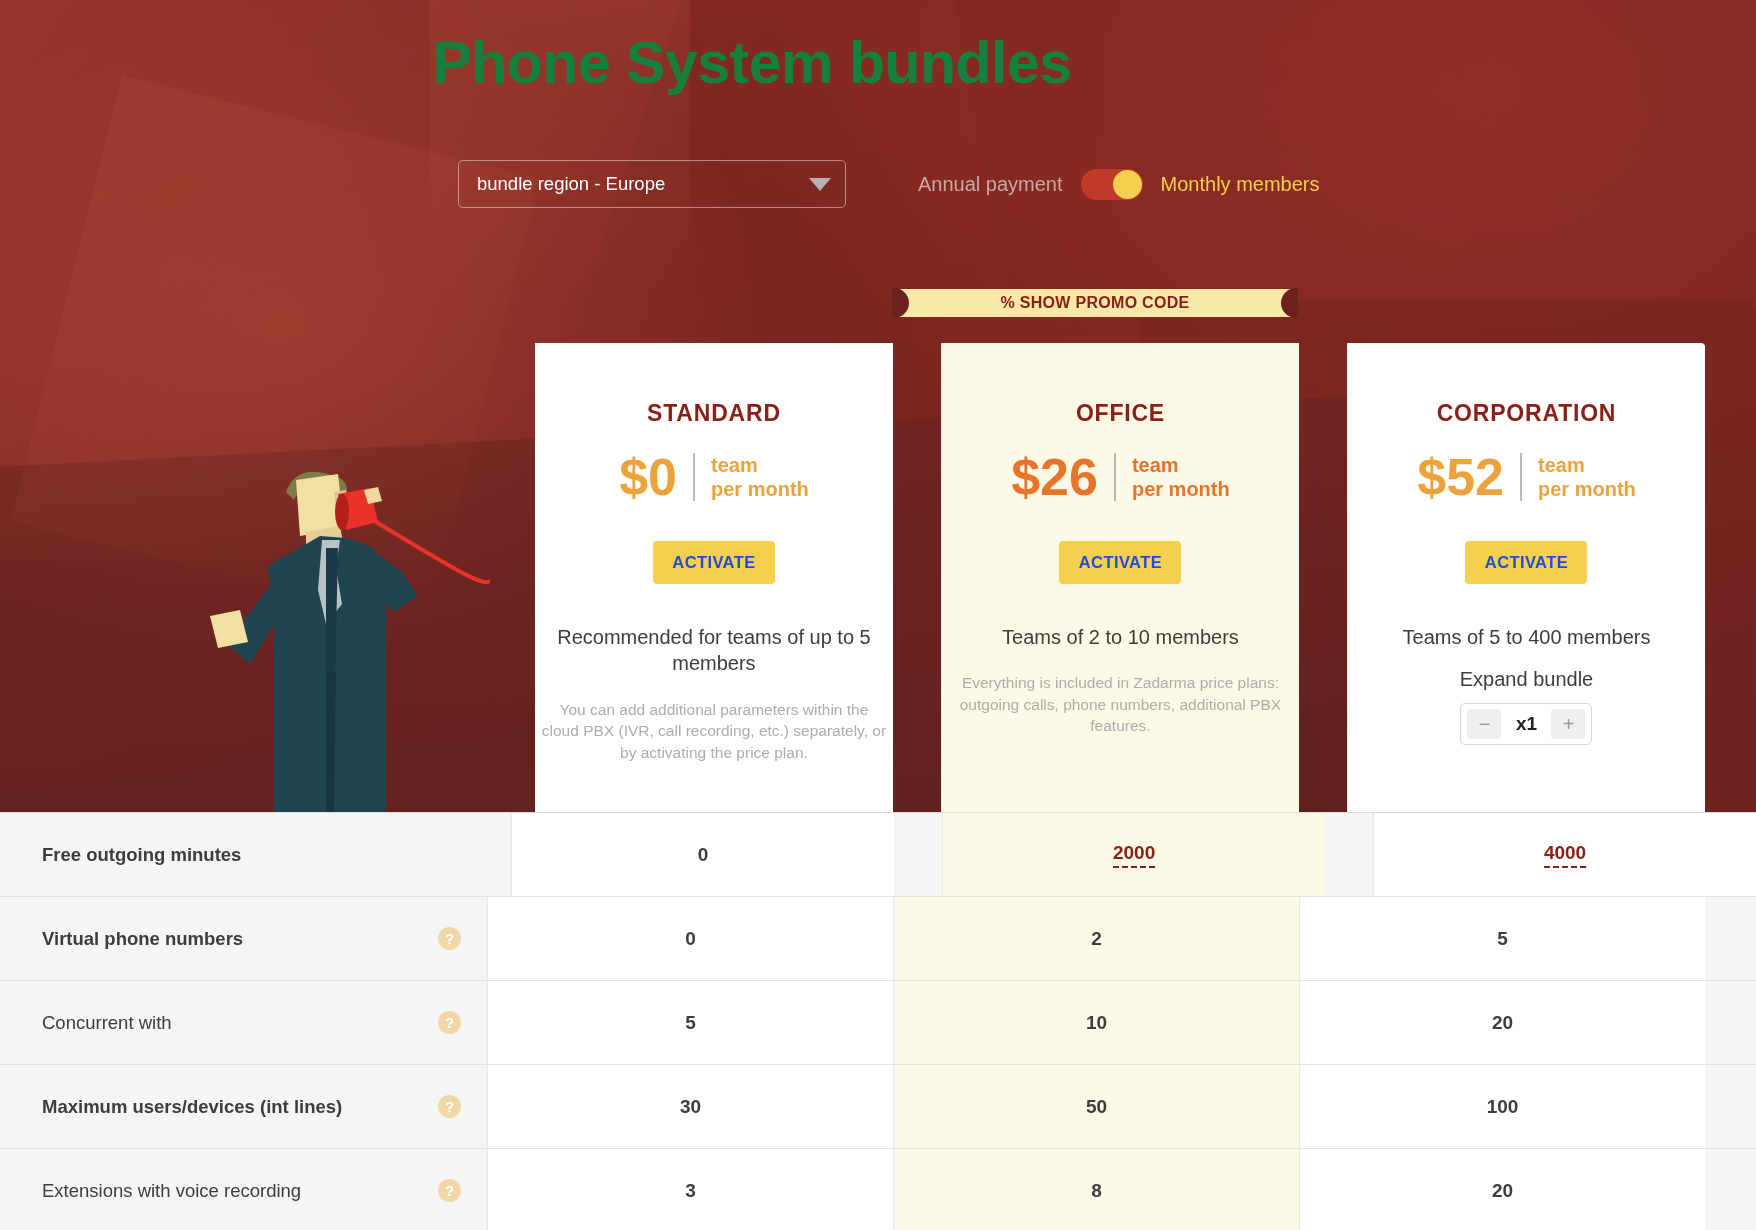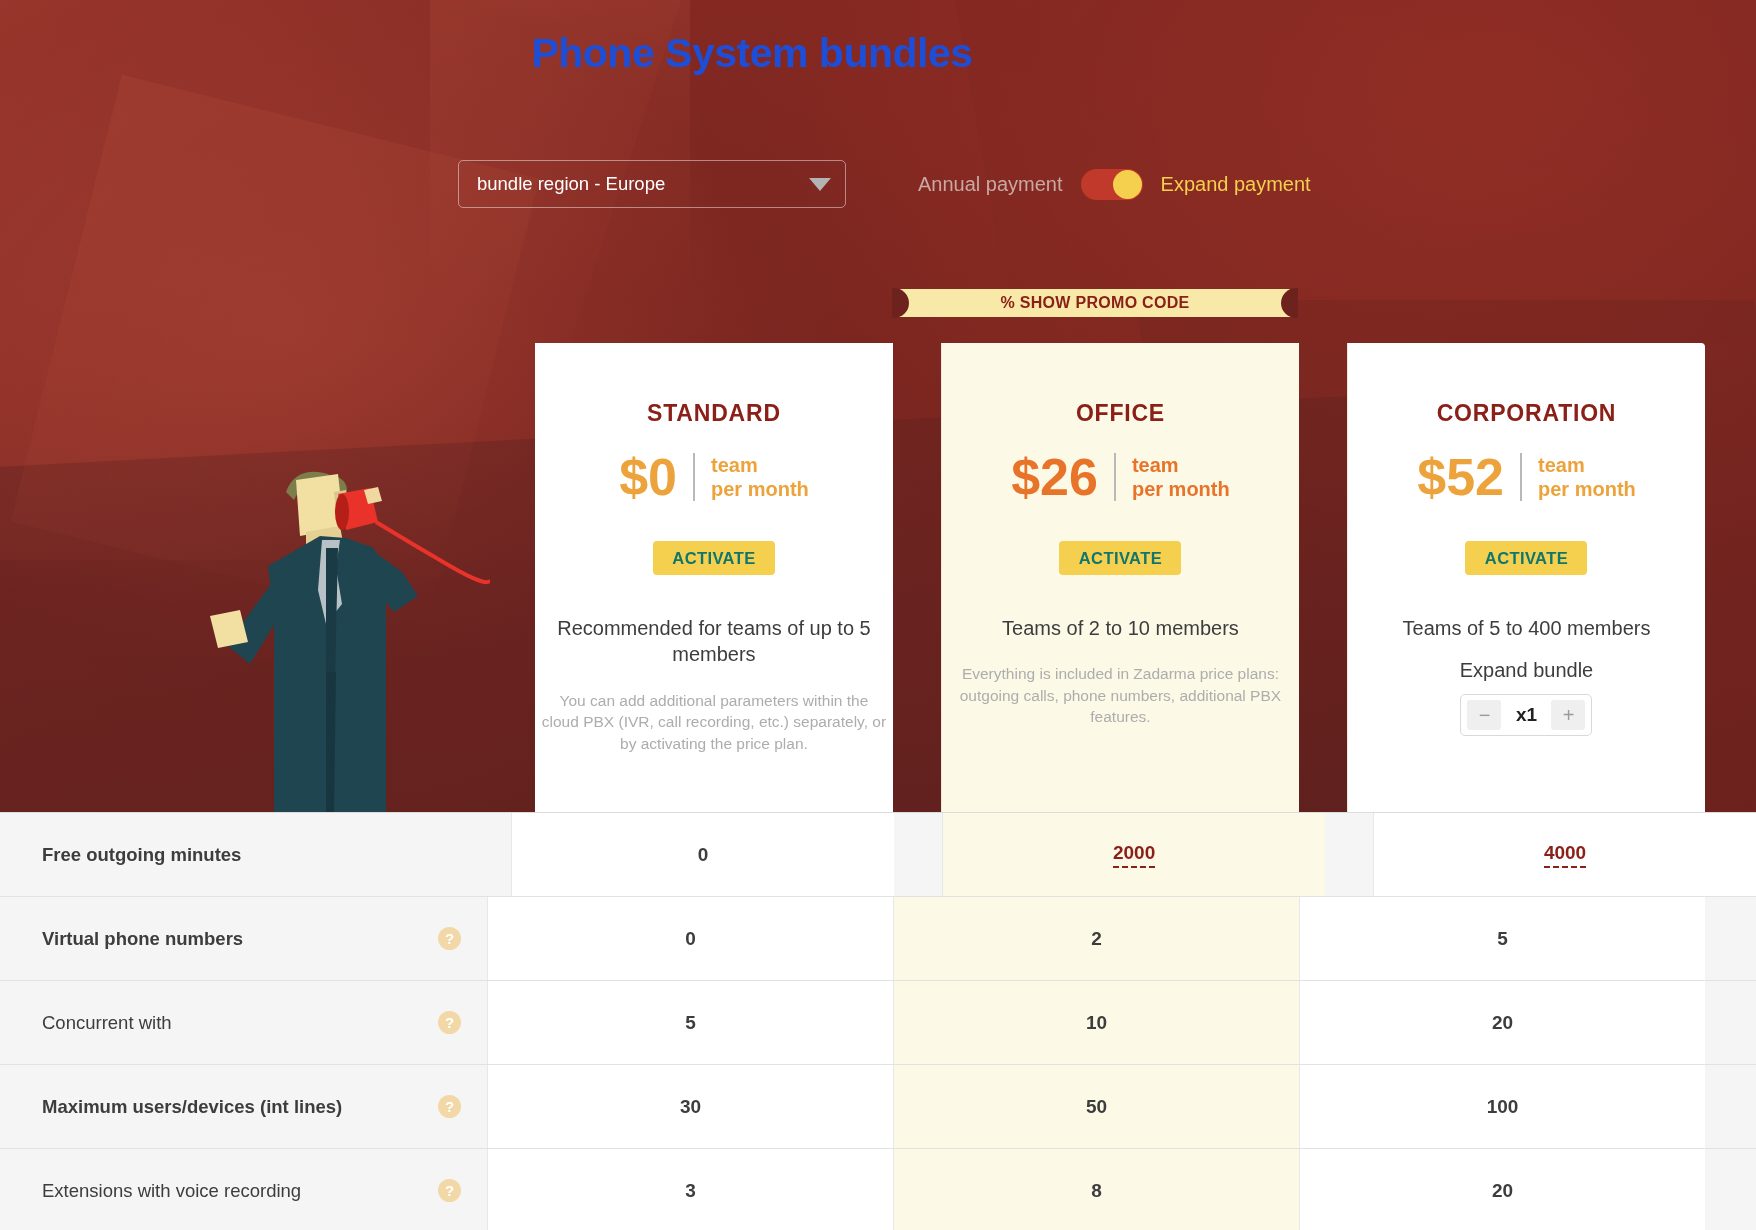--- a/index.html
+++ b/index.html
@@ -73,22 +73,22 @@
     width: 340px;
     height: 372px;
   }
 
   
   #page-title {
     position: absolute;
     left: 0; top: 30px;
     width: 1504px;
     text-align: center;
-    color: #1d4ed8;
-    font-size: 41px;
+    color: #15803d;
+    font-size: 59px;
     font-weight: bold;
     letter-spacing: -0.5px;
     line-height: 1.15;
   }
 
   #controls-row {
     position: absolute;
     left: 458px;
     top: 160px;
     display: flex;
@@ -231,25 +231,25 @@
     font-weight: bold;
     color: #eda33c;
     line-height: 1.22;
   }
   .card.highlight .price-unit { color: #e8742a; }
 
   .activate-btn {
     margin: 38px auto 0;
     display: block;
     width: 122px;
-    height: 34px;
+    height: 43px;
     background: #f5cf4e;
     border: none;
     border-radius: 4px;
-    color: #0f766e;
+    color: #1d4ed8;
     font-size: 16.5px;
     font-weight: bold;
     letter-spacing: .4px;
     cursor: pointer;
     font-family: "Liberation Sans", sans-serif;
   }
 
   .card-desc {
     margin: 40px auto 0;
     width: 340px;
@@ -410,21 +410,21 @@
   <div class="region-select">
     <span class="label">bundle region - Europe</span>
     <span class="caret"></span>
   </div>
 
   <div class="payment-toggle">
     <span class="pay-label">Annual payment</span>
     <span class="switch">
       <span class="knob"></span>
     </span>
-    <span class="pay-label active">Expand payment</span>
+    <span class="pay-label active">Monthly members</span>
   </div>
 </div>
 
 <div id="promo-ticket">
   <span class="notch left"></span>
   <span class="notch right"></span>
   <span class="promo-text">% SHOW PROMO CODE</span>
 </div>
 
 <div id="cards">

